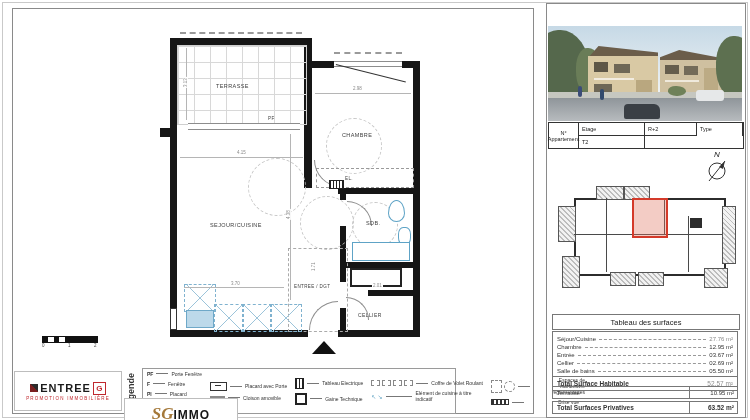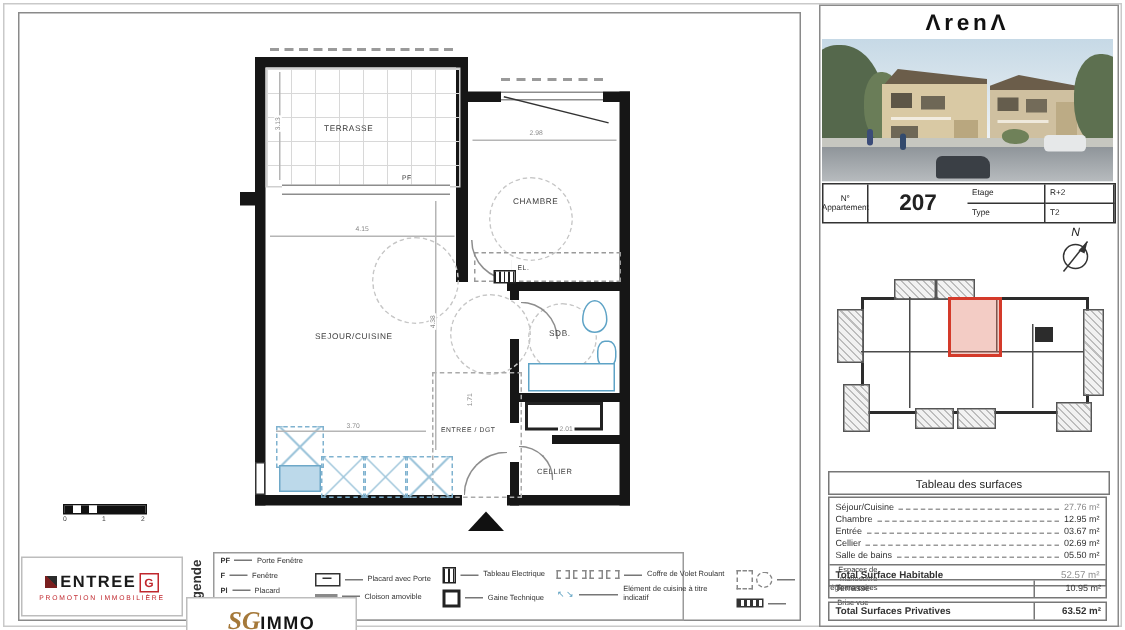--- a/index.html
+++ b/index.html
@@ -288,21 +288,20 @@
   <div class="logo-box" style="left:24px;top:0;width:0;height:0;border:none;"></div>
   <div class="logo-box" style="left:14px;top:371px;width:0;height:0;border:none;"></div>
   <div class="logo-box" style="left:122px;top:371px;width:112px;height:38px;left:124px;margin-top:27px;">
     <div class="sg-row">
       <span class="sg-sg">SG</span>
       <span class="sg-immo">IMMO</span>
     </div>
     <div class="sg-sub">PROMOTIONS</div>
   </div>
 
-  <div class="brand">ΛrenΛ</div>
 
   <div class="render">
     <div class="blob" style="left:-14px;top:4px;width:56px;height:80px;background:#55684c;"></div>
     <div class="blob" style="left:28px;top:22px;width:26px;height:46px;background:#6a7d58;"></div>
     <div class="bld" style="left:40px;top:20px;width:70px;height:12px;background:#6b5d4a;clip-path:polygon(0 100%,15% 0,100% 55%,100% 100%);"></div>
     <div class="bld" style="left:40px;top:30px;width:70px;height:44px;background:#d9c9a4;">
       <div class="abs" style="left:6px;top:6px;width:14px;height:10px;background:#5d5647;"></div>
       <div class="abs" style="left:26px;top:8px;width:16px;height:9px;background:#6e6756;"></div>
       <div class="abs" style="left:6px;top:22px;width:40px;height:2px;background:#f2ece0;"></div>
       <div class="abs" style="left:6px;top:28px;width:18px;height:10px;background:#6e6756;"></div>
@@ -322,21 +321,20 @@
     <div class="abs" style="left:148px;top:64px;width:28px;height:11px;background:#e6e8e9;border-radius:3px;"></div>
     <div class="abs" style="left:30px;top:60px;width:4px;height:11px;background:#3b4c78;border-radius:2px;"></div>
     <div class="abs" style="left:52px;top:63px;width:4px;height:11px;background:#324a6d;border-radius:2px;"></div>
     <div class="blob" style="left:120px;top:60px;width:18px;height:10px;background:#6f8159;"></div>
   </div>
 
   <div class="info-grid">
     <div class="ig-cell ig-bb">Etage</div>
     <div class="ig-cell ig-bb">R+2</div>
     <div class="ig-span">N° Appartement</div>
-    <div class="ig-num">207</div>
     <div class="ig-cell">Type</div>
     <div class="ig-cell">T2</div>
   </div>
 
   <div class="compass">
     <div class="n">N</div>
     <svg width="24" height="24" viewBox="0 0 24 24">
       <circle cx="12" cy="12" r="8" fill="none" stroke="#333" stroke-width="1"></circle>
       <line x1="4" y1="22" x2="20" y2="2" stroke="#333" stroke-width="1"></line>
       <polygon points="20,2 14,8 18,10" fill="#333"></polygon>

